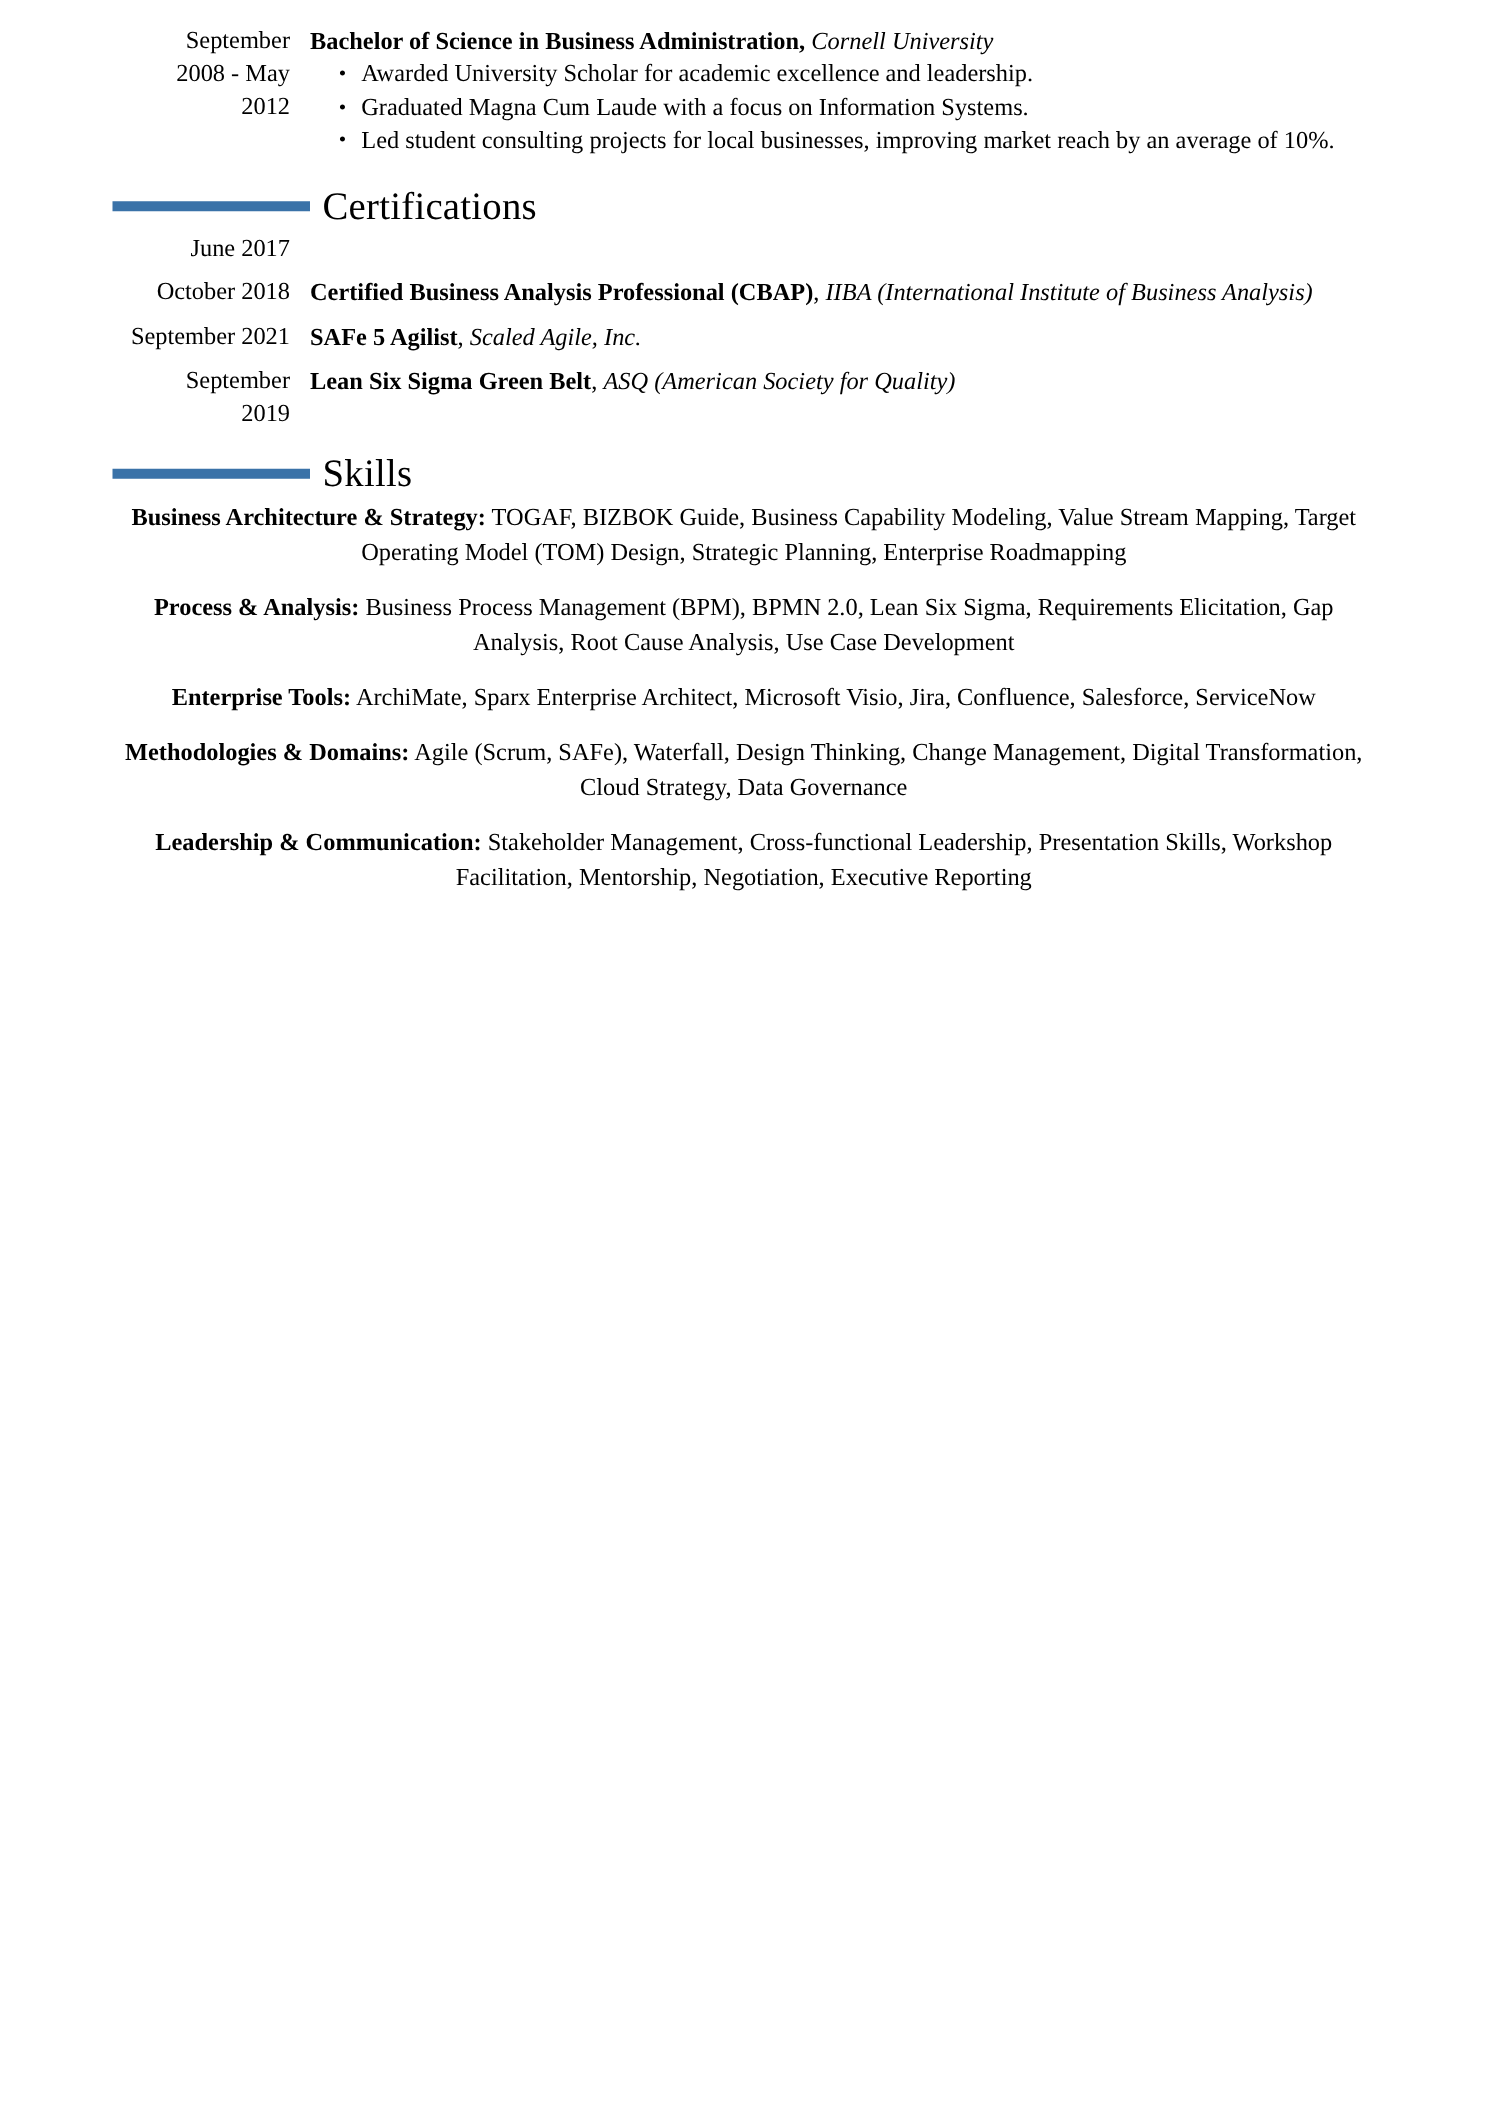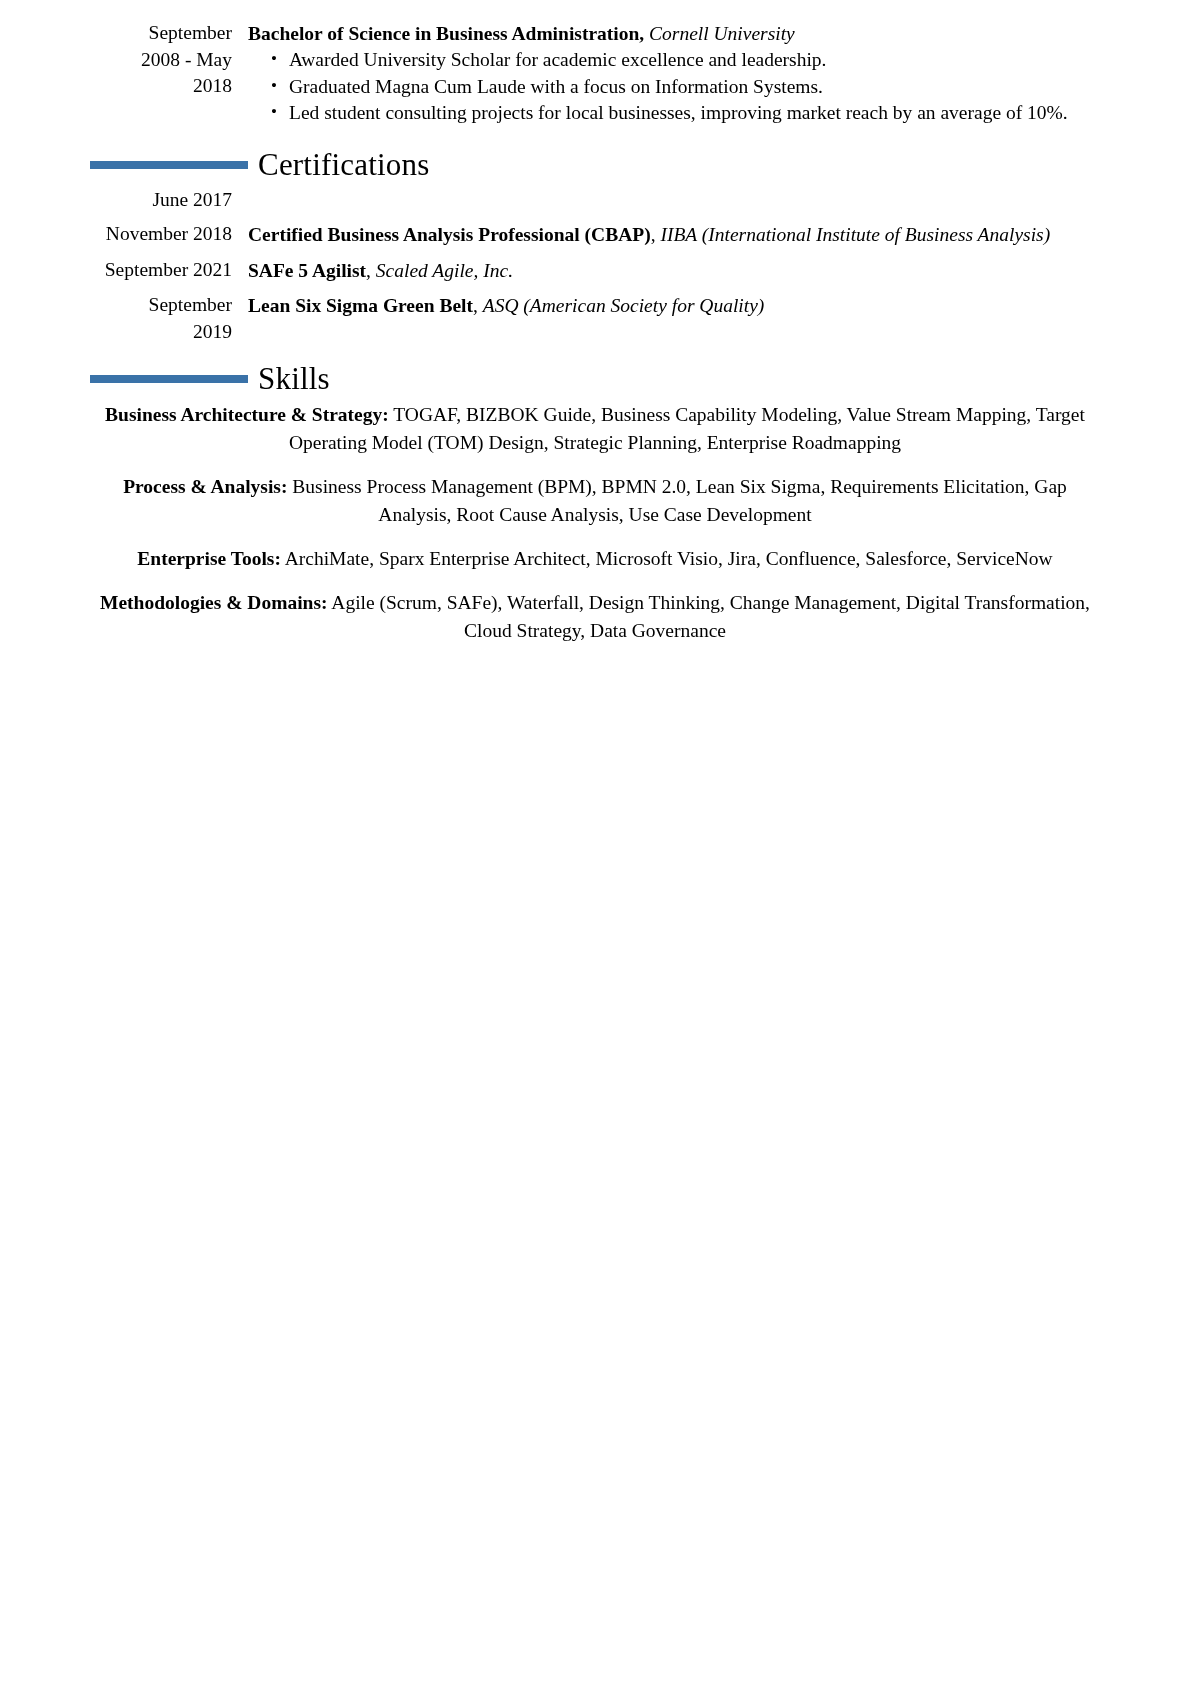--- a/index.html
+++ b/index.html
@@ -119,21 +119,21 @@
 <body>
 
 <div class="page">
 
   <div class="sp-20"></div>
 
   <div class="entry">
     <div class="entry-date">
       <div>September</div>
       <div>2008 - May</div>
-      <div>2018</div>
+      <div>2012</div>
     </div>
     <div class="entry-body">
       <div class="entry-title">
         <span>Bachelor of Science in Business Administration</span><span>, </span><span class="entry-org">Cornell University</span>
       </div>
       <ul class="bullets">
         <li>Awarded University Scholar for academic excellence and leadership.</li>
         <li>Graduated Magna Cum Laude with a focus on Information Systems.</li>
         <li>Led student consulting projects for local businesses, improving market reach by an average of 10%.</li>
       </ul>
@@ -147,21 +147,21 @@
     <div class="section-title">Certifications</div>
   </div>
 
   <div class="entry">
     <div class="entry-date">June 2017</div>
   </div>
 
   <div class="sp-8"></div>
 
   <div class="entry">
-    <div class="entry-date">November 2018</div>
+    <div class="entry-date">October 2018</div>
     <div class="entry-body">
       <span class="entry-title">Certified Business Analysis Professional (CBAP)</span><span>, </span><span class="entry-org">IIBA (International Institute of Business Analysis)</span>
     </div>
   </div>
 
   <div class="sp-8"></div>
 
   <div class="entry">
     <div class="entry-date">September 2021</div>
     <div class="entry-body">
@@ -209,14 +209,18 @@
 
   <div class="sp-16"></div>
 
   <div class="skill-row">
     <span class="skill-cat">Methodologies &amp; Domains:</span>
     <span class="skill-list">Agile (Scrum, SAFe), Waterfall, Design Thinking, Change Management, Digital Transformation, Cloud Strategy, Data Governance</span>
   </div>
 
   <div class="sp-16"></div>
 
+  <div class="skill-row">
+    <span class="skill-cat">Leadership &amp; Communication:</span>
+    <span class="skill-list">Stakeholder Management, Cross-functional Leadership, Presentation Skills, Workshop Facilitation, Mentorship, Negotiation, Executive Reporting</span>
+  </div>
 
 </div>
 
 </body></html>

